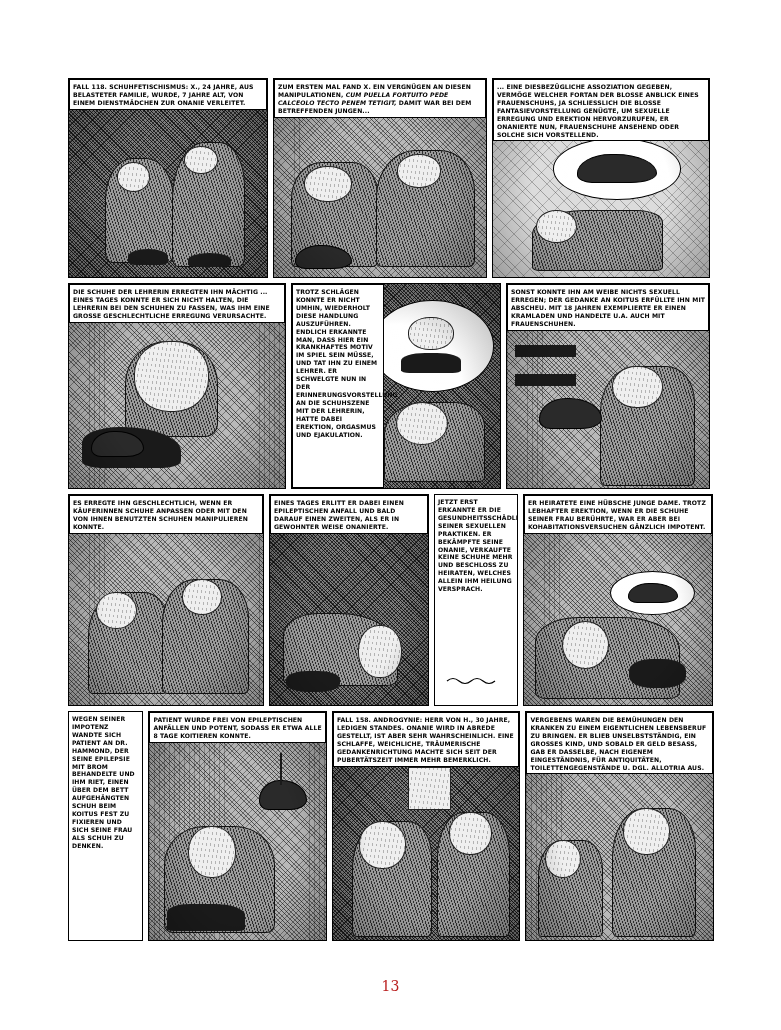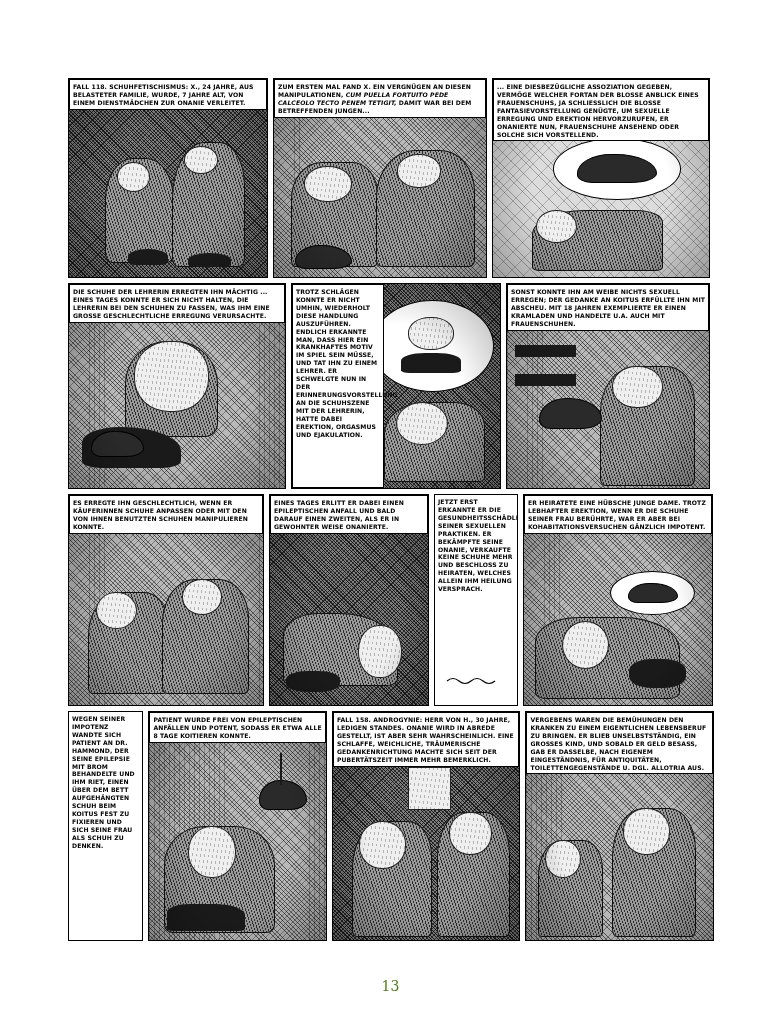--- a/index.html
+++ b/index.html
@@ -127,21 +127,21 @@
     border: 1px solid #000;
   }
   .pagenum {
     position: absolute;
     left: 0;
     right: 0;
     bottom: 36px;
     text-align: center;
     font-family: "DejaVu Serif", serif;
     font-size: 14px;
-    color: #4d7c0f;
+    color: #b91c1c;
   }
 </style>
 </head>
 <body>
 
 <div class="page">
 
   <div class="comic">
 
     <div class="row" style="height:200px;">

